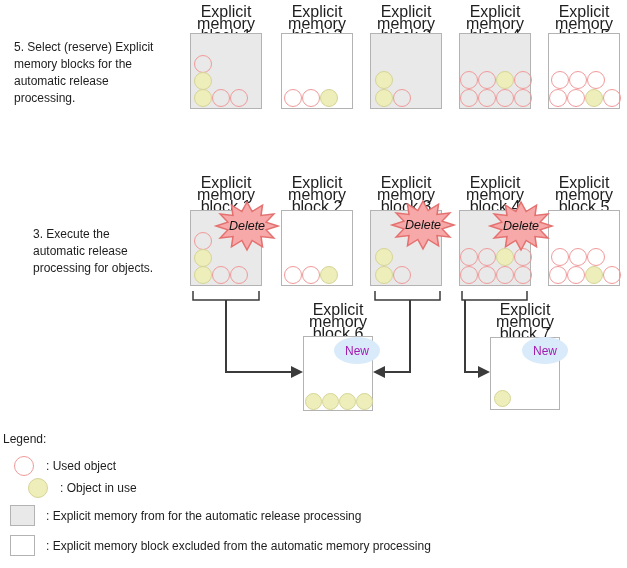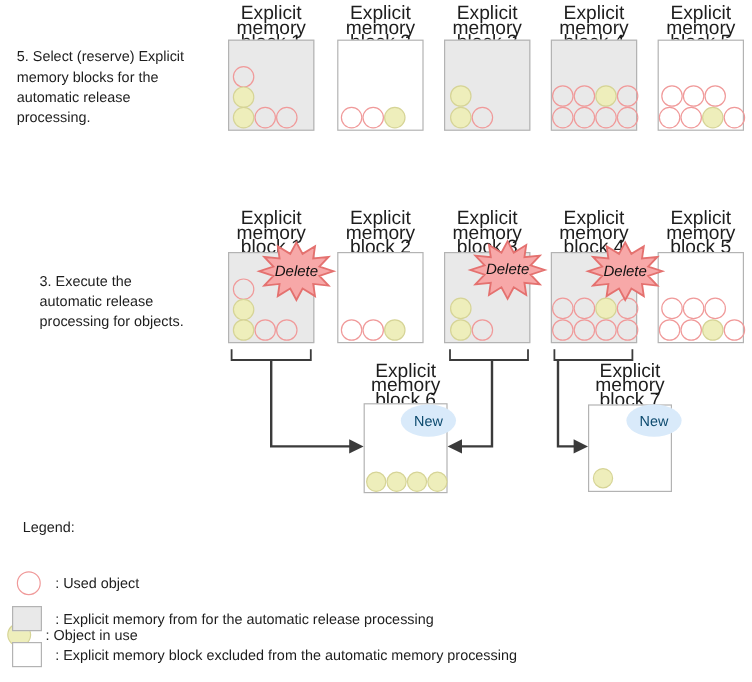--- a/index.html
+++ b/index.html
@@ -30,21 +30,21 @@
   }
   .delete-badge{position:absolute;width:62px;height:48px;z-index:6;font-style:italic;}
   .delete-badge svg{position:absolute;inset:0;width:100%;height:100%;overflow:visible;}
   .delete-badge .badge-text{
     position:absolute;left:50%;top:50%;transform:translate(-50%,-52%);
     font-size:12.5px;color:#111;white-space:nowrap;
   }
   .new-badge{
     position:absolute;width:46px;height:27px;border-radius:50%;
     background:var(--new-fill,#d9eafa);display:flex;align-items:center;justify-content:center;
-    font-size:12px;color:#0c4a6e;z-index:6;
+    font-size:12px;color:#a21caf;z-index:6;
   }
   #connector-overlay{position:absolute;left:0;top:0;pointer-events:none;z-index:4;}
   .legend-title{position:absolute;font-size:12px;}
   .legend-row{position:absolute;display:flex;align-items:center;}
   .legend-symbol{box-sizing:border-box;display:inline-block;flex:none;}
   .legend-symbol.used-object{width:20px;height:20px;border-radius:50%;border:1.5px solid var(--used-stroke,#f09a9a);margin-left:4px;margin-right:12px;}
   .legend-symbol.object-in-use{width:20px;height:20px;border-radius:50%;border:1.5px solid var(--inuse-stroke,#d6d496);background:var(--inuse-fill,#eeeebb);margin-left:4px;margin-right:12px;}
   .legend-symbol.block-selected{width:25px;height:21px;border:1px solid var(--block-border,#b3b3b3);background:var(--selected-fill,#e9e9e9);margin-right:11px;}
   .legend-symbol.block-excluded{width:25px;height:21px;border:1px solid var(--block-border,#b3b3b3);background:#fff;margin-right:11px;}
   .legend-text{font-size:12px;white-space:nowrap;}
@@ -196,28 +196,28 @@
     <path d="M226,300 L226,372 L292,372" fill="none" stroke="#3b3b3b" stroke-width="2"></path>
     <polygon points="303,372 291,366 291,378" fill="#3b3b3b"></polygon>
     <path d="M375,291 L375,300 L440,300 L440,291" fill="none" stroke="#3b3b3b" stroke-width="1.5"></path>
     <path d="M410,300 L410,372 L384,372" fill="none" stroke="#3b3b3b" stroke-width="2"></path>
     <polygon points="373,372 385,366 385,378" fill="#3b3b3b"></polygon>
     <path d="M462,291 L462,300 L527,300 L527,291" fill="none" stroke="#3b3b3b" stroke-width="1.5"></path>
     <path d="M465,300 L465,372 L479,372" fill="none" stroke="#3b3b3b" stroke-width="2"></path>
     <polygon points="490,372 478,366 478,378" fill="#3b3b3b"></polygon>
   </svg>
 
-  <div class="legend-title" style="left:3px;top:432px;margin-left:16px;">Legend:</div>
+  <div class="legend-title" style="left:3px;top:432px;">Legend:</div>
 
   <div id="legend-layer">
-      <div class="legend-row" style="left: 10px; top: 476px;">
+      <div class="legend-row" style="left: 10px; top: 456px;">
         <span class="legend-symbol used-object"></span>
         <span class="legend-text">: Used object</span>
       </div>
-      <div class="legend-row" style="left: 2px; top: 478px; margin-top: 41px;">
+      <div class="legend-row" style="left: 24px; top: 478px;">
         <span class="legend-symbol object-in-use"></span>
         <span class="legend-text">: Object in use</span>
       </div>
       <div class="legend-row" style="left: 10px; top: 505px;">
         <span class="legend-symbol block-selected"></span>
         <span class="legend-text">: Explicit memory from for the automatic release processing</span>
       </div>
       <div class="legend-row" style="left: 10px; top: 535px;">
         <span class="legend-symbol block-excluded"></span>
         <span class="legend-text">: Explicit memory block excluded from the automatic memory processing</span>

